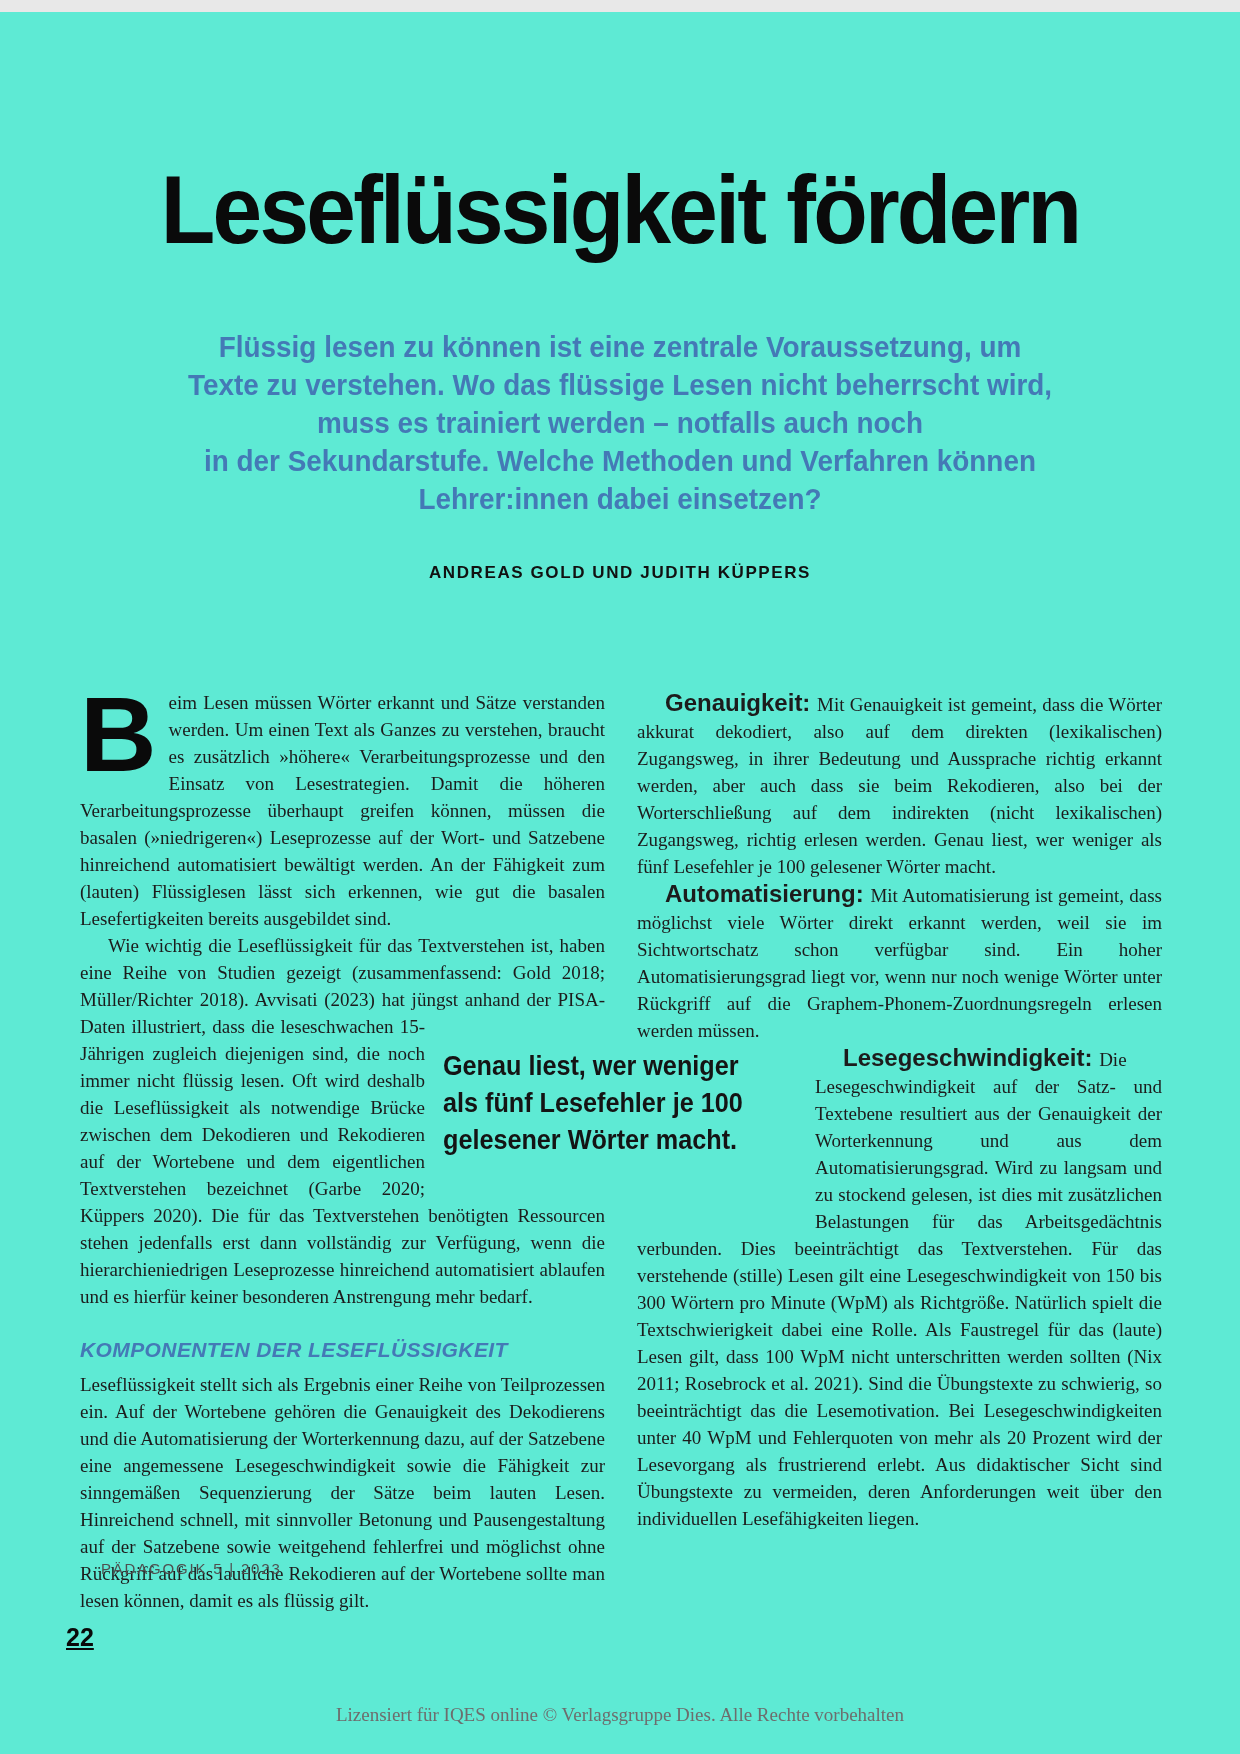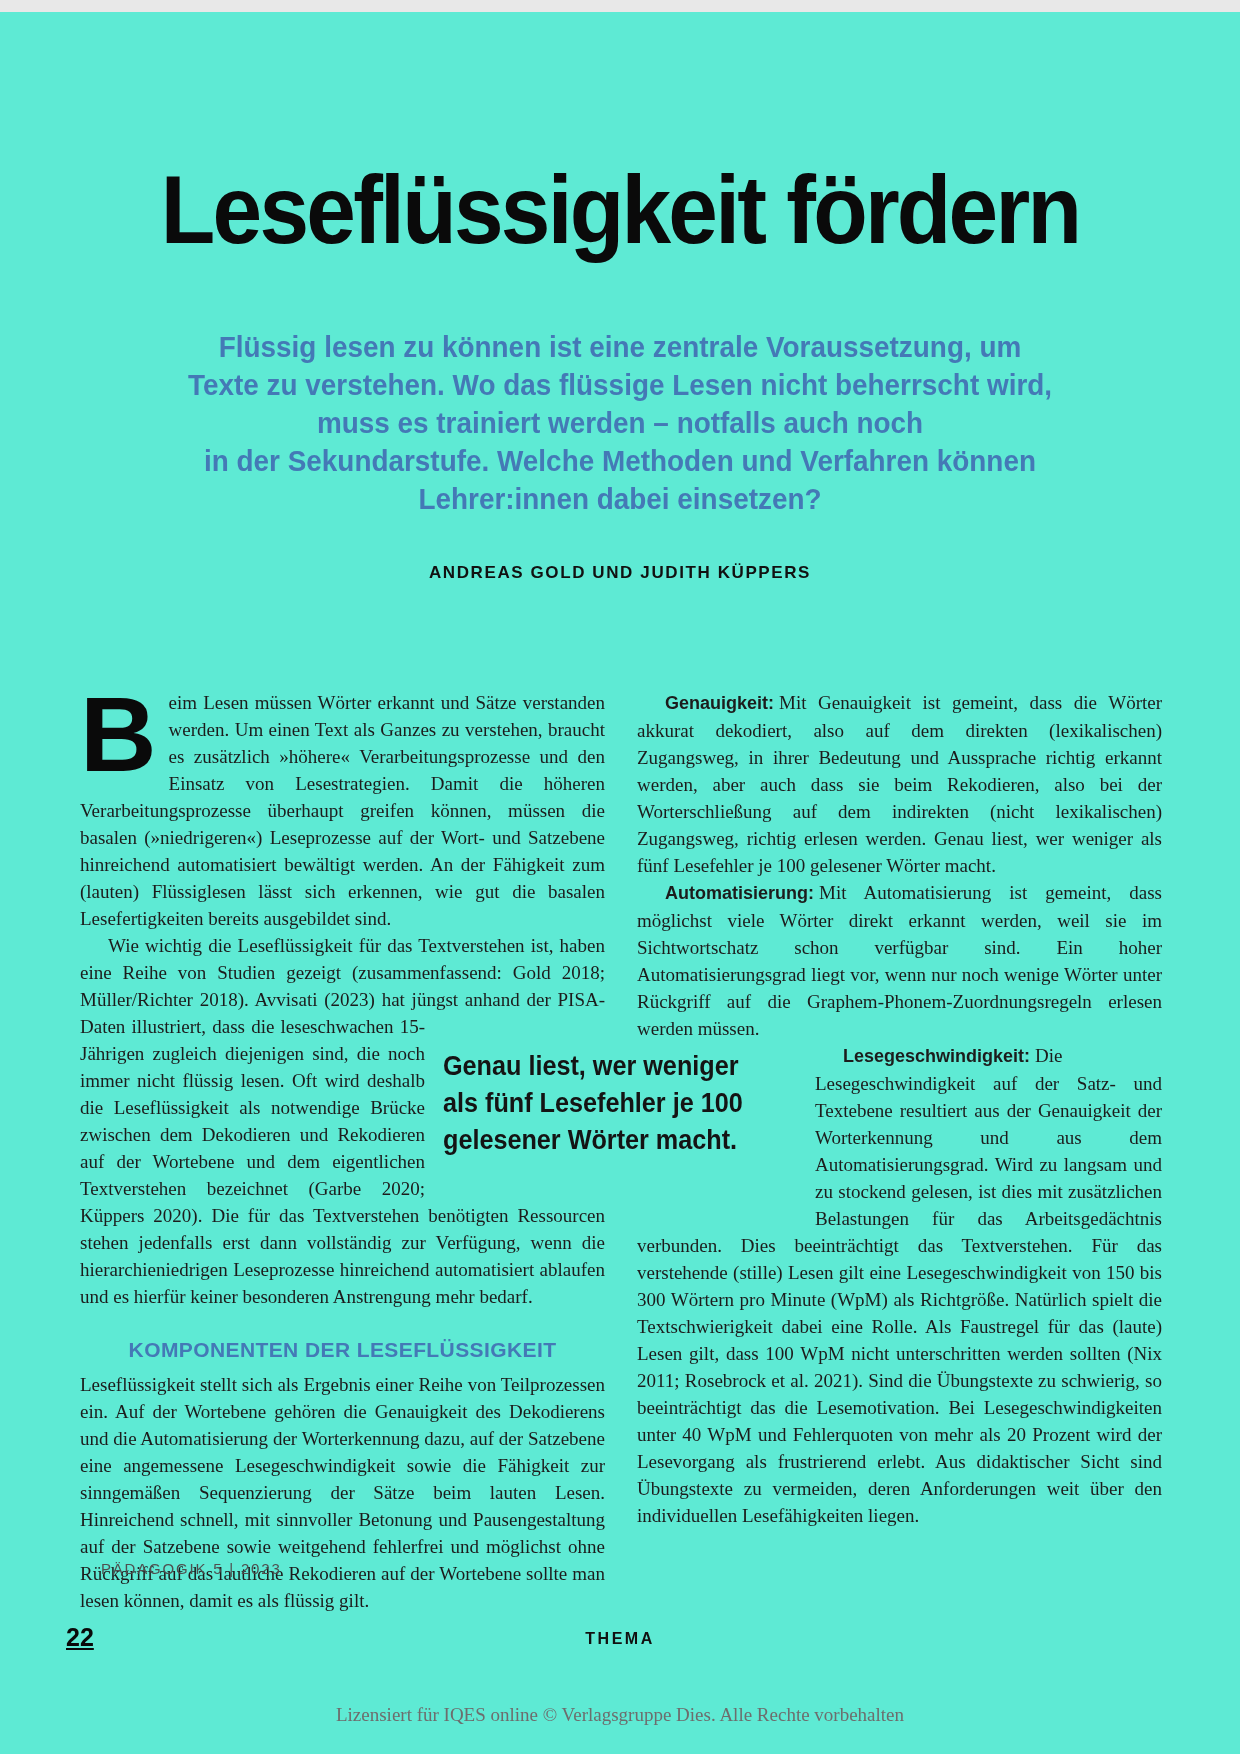--- a/index.html
+++ b/index.html
@@ -47,28 +47,28 @@
   .col p { margin:0; }
   .indent { text-indent:28px; }
   .dropcap {
     float:left;
     font-family:"Liberation Sans", sans-serif;
     font-weight:700; font-size:106px; line-height:80px;
     margin:5px 12px 0 0; color:#0a0a0a;
   }
   .lead {
     font-family:"Liberation Sans", sans-serif;
-    font-weight:700; font-size:18px;
+    font-weight:700; font-size:24px;
     margin-right:0.28em;
   }
   .section-heading {
     font-family:"Liberation Sans", sans-serif;
     font-weight:700; font-size:21px; line-height:24px;
     letter-spacing:0.4px; color:#4479b6;
-    margin:28px 0 9px 0; text-align:center; text-indent:0;
+    margin:28px 0 9px 0; text-align:left; text-indent:0;font-style:italic;
   }
   
   .pq-spacer-left  { float:right; width:180px; height:166px; }
   .pq-spacer-right { float:left;  width:178px; height:166px; }
   
   .pull-quote {
     position:absolute; left:443px; top:1035px; width:360px;
     font-family:"Liberation Sans", sans-serif;
     font-weight:700; font-size:28px; line-height:37px;
     color:#141414;
@@ -130,16 +130,15 @@
   </div>
 
   <div class="pull-quote">
     <div>Genau liest, wer weniger</div>
     <div>als fünf Lesefehler je 100</div>
     <div>gelesener Wörter macht.</div>
   </div>
 
   <div class="page-number">22</div>
   <div class="journal">PÄDAGOGIK 5 | 2023</div>
-  <div class="section-label">THEMA</div>
   <div class="license">Lizensiert für IQES online © Verlagsgruppe Dies. Alle Rechte vorbehalten</div>
 
 </div>
 
 </body></html>

